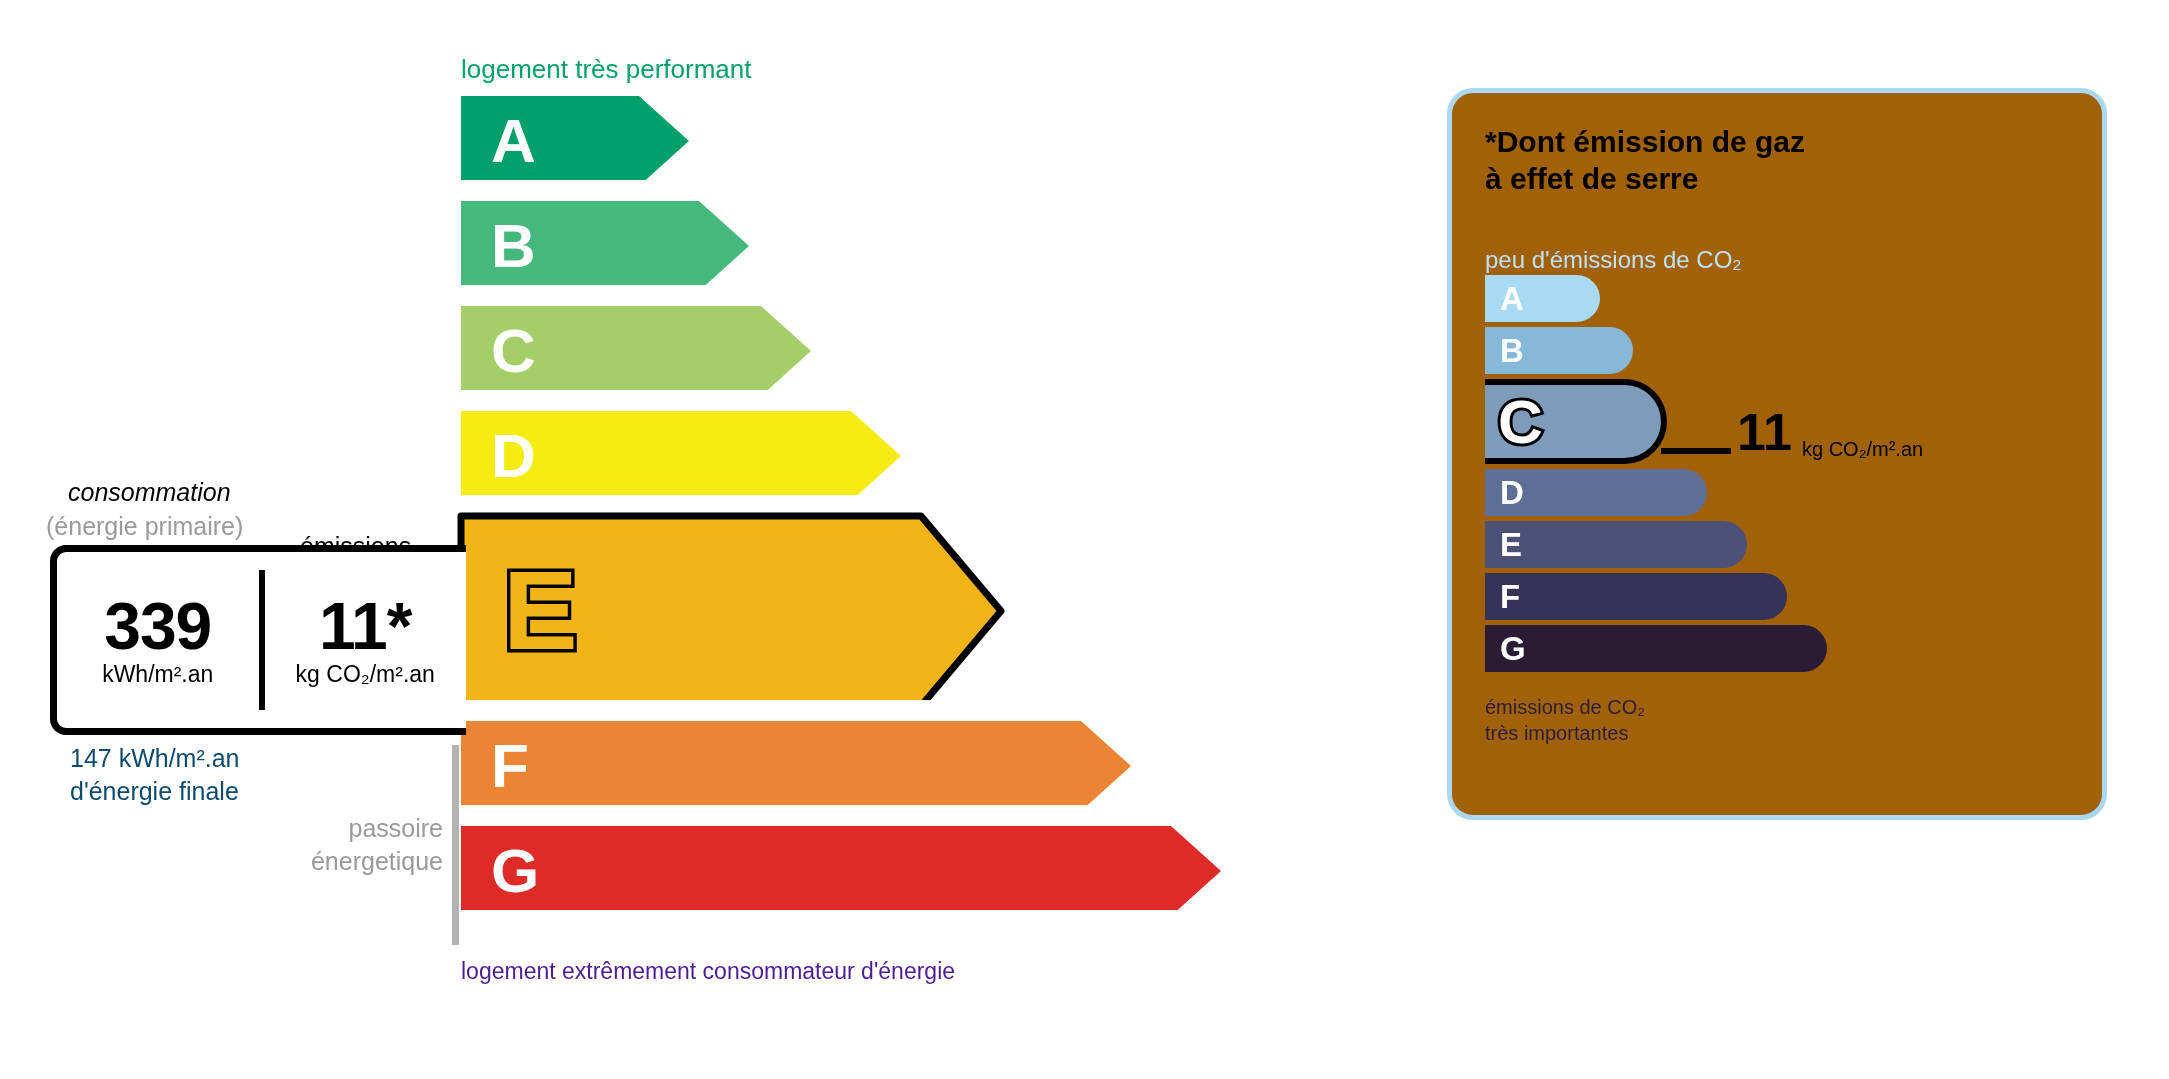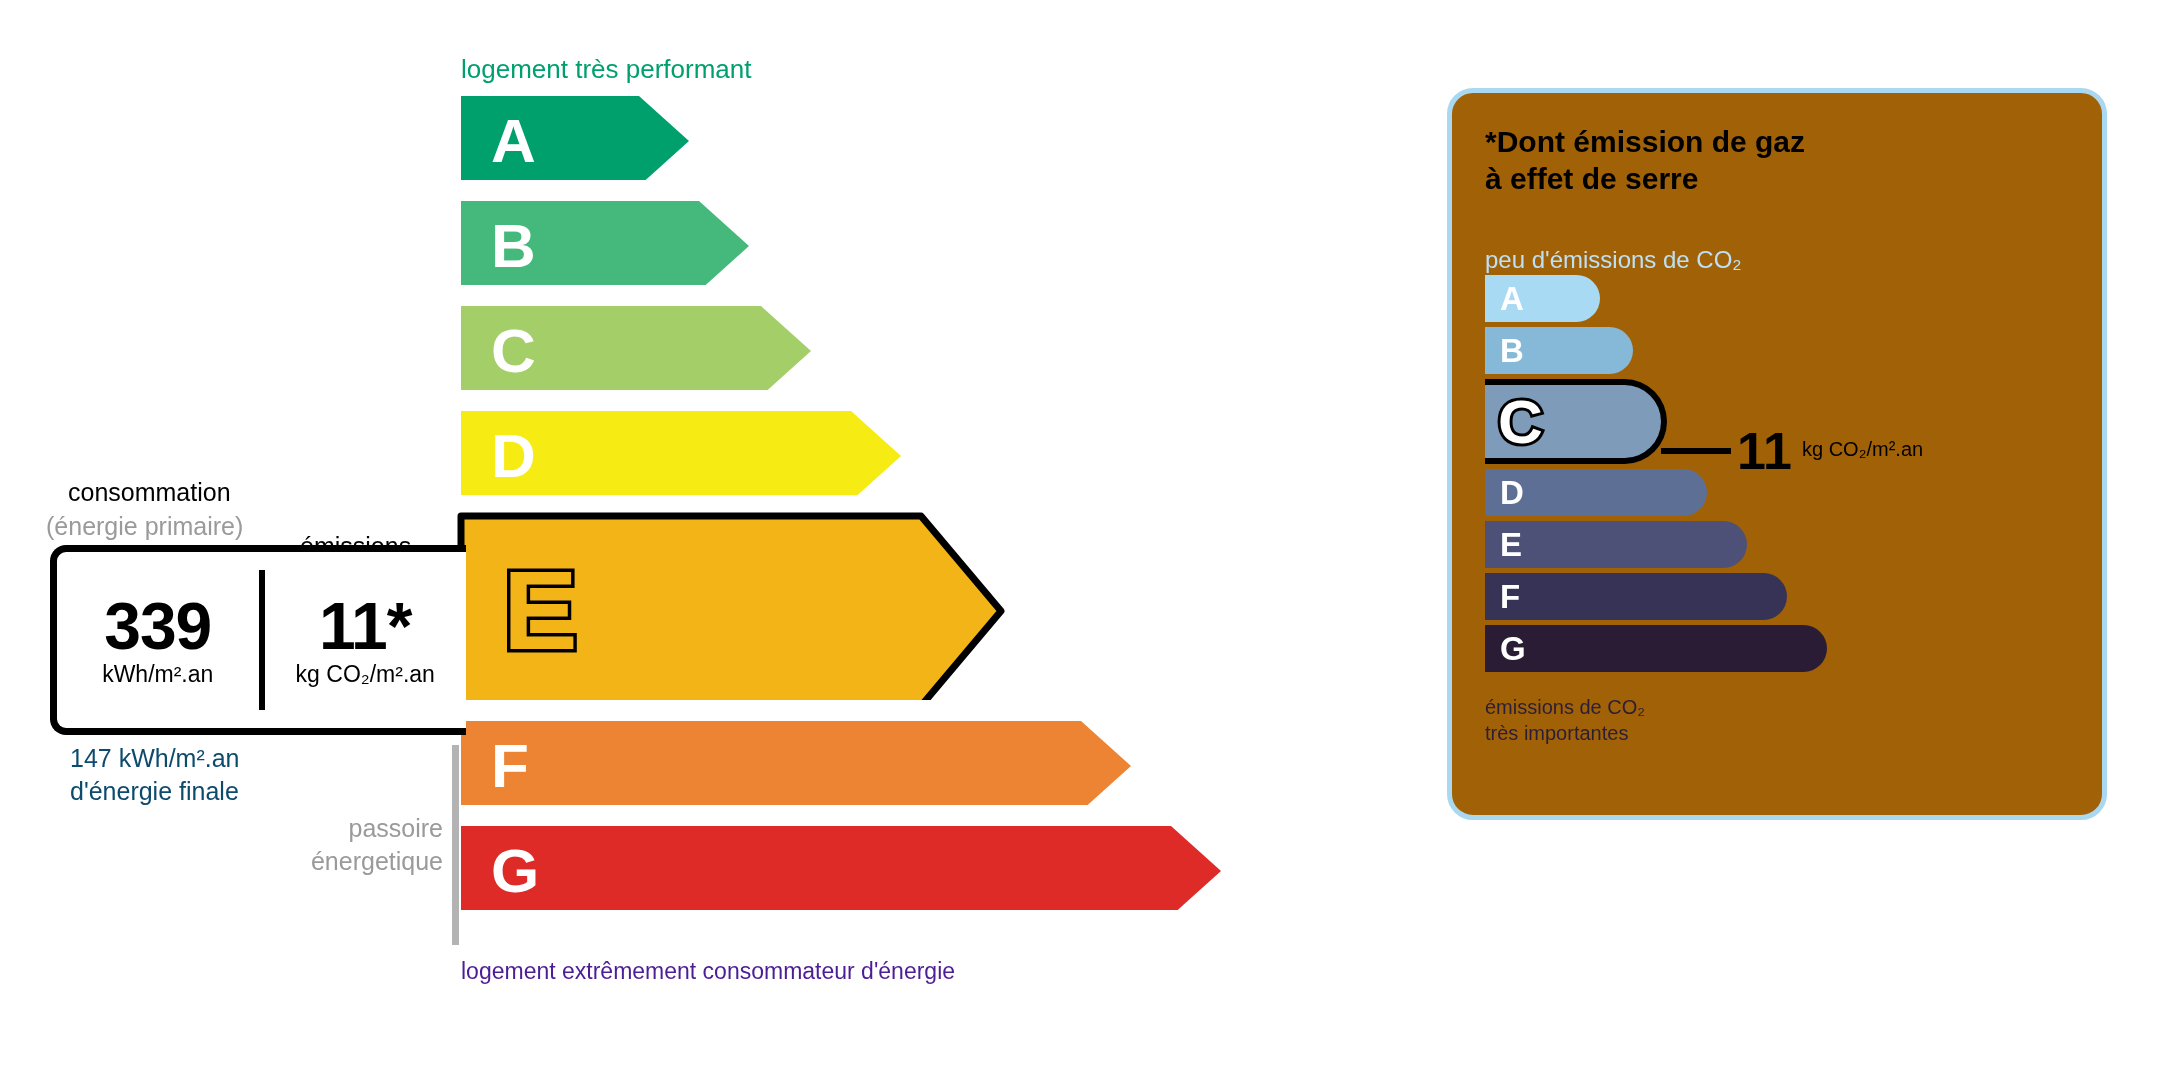--- a/index.html
+++ b/index.html
@@ -58,21 +58,21 @@
   }
   .vb-cell {
     flex: 1; display: flex; flex-direction: column;
     align-items: center; justify-content: center;
   }
   .vb-cell.sep { border-left: 6px solid #000000; margin: 18px 0; }
   .vb-num { font-size: 66px; font-weight: bold; line-height: 1.05; letter-spacing: -1px; }
   .vb-unit { font-size: 23px; margin-top: 0; white-space: nowrap; }
 
   .hdr { position: absolute; font-size: 25px; white-space: nowrap; }
-  #hdr-conso { left: 68px; top: 478px; color: #000000; }
+  #hdr-conso { left: 68px; top: 478px; color: #000000; font-style: italic; }
   #hdr-conso-sub { left: 46px; top: 512px; color: #9a9a9a; }
   #hdr-emis { left: 300px; top: 512px; color: #000000; margin-top: 20px; }
 
   #final-energy {
     position: absolute; left: 70px; top: 742px;
     font-size: 25px; color: #0c4a6e; line-height: 1.33;
   }
   #passoire {
     position: absolute; left: 283px; top: 812px;
     font-size: 25px; color: #9a9a9a; line-height: 1.33;
@@ -117,21 +117,21 @@
   .co2-row.current .co2-letter {
     font-size: 62px; line-height: 74px; padding-left: 13px;
     color: #ffffff; -webkit-text-stroke: 6px #000000;
     paint-order: stroke fill;
   }
   #co2-leader {
     position: absolute; left: 209px; top: 355px;
     width: 70px; height: 6px; background: #000000;
   }
   #co2-value {
-    position: absolute; left: 285px; top: 328px;
+    position: absolute; left: 285px; top: 309px;
     font-size: 52px; font-weight: bold; color: #000000;
   }
   #co2-value-unit {
     position: absolute; left: 350px; top: 345px;
     font-size: 20px; color: #000000; white-space: nowrap;
   }
   #co2-bottom-caption {
     position: absolute; left: 33px; top: 602px;
     font-size: 20px; color: #2B1F36; line-height: 1.28;
   }

